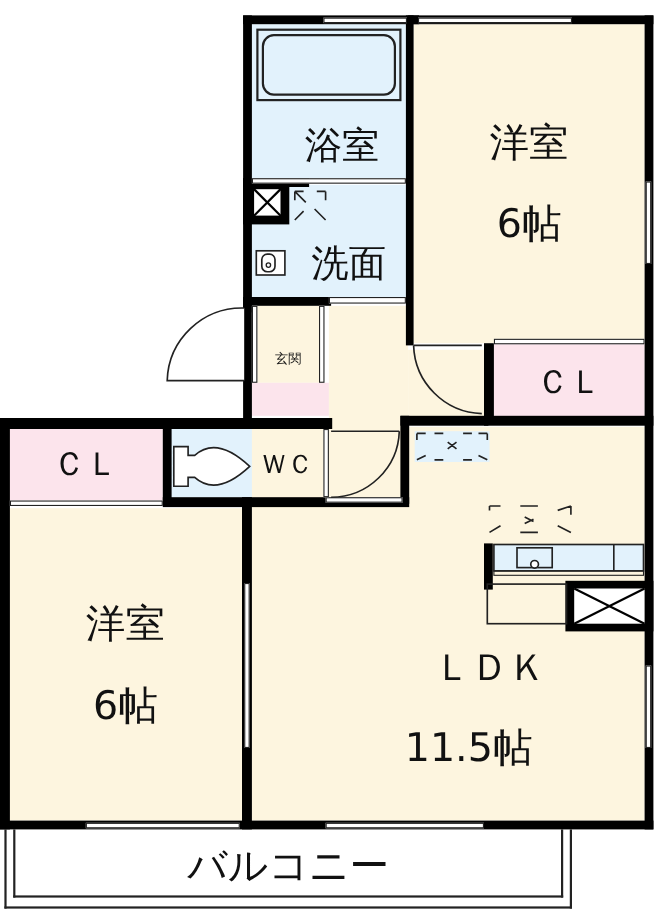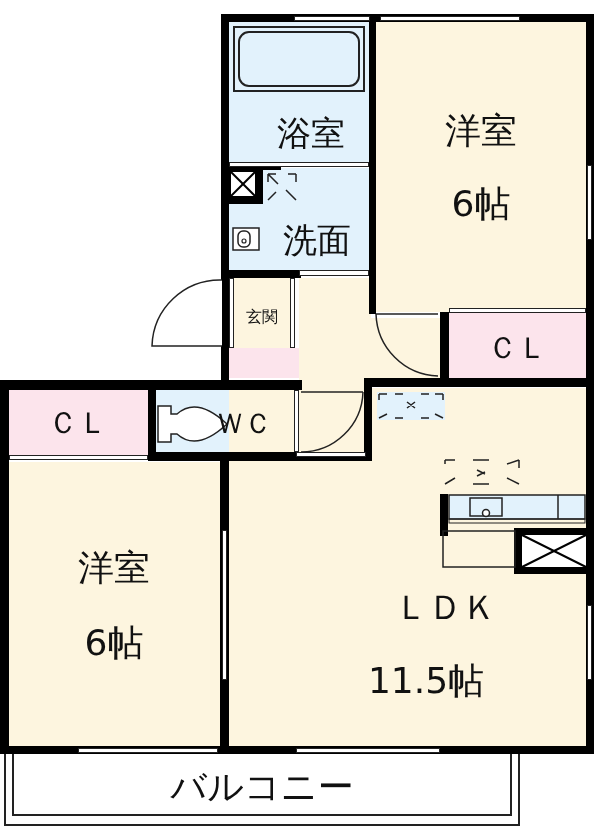--- a/index.html
+++ b/index.html
@@ -141,20 +141,20 @@
   <rect x="0" y="0" width="64" height="32" fill="#fff"></rect>
   <line x1="0" y1="0" x2="64" y2="32" stroke="#000" stroke-width="2"></line>
   <line x1="64" y1="0" x2="0" y2="32" stroke="#000" stroke-width="2"></line>
 </svg>
 
 <div class="label" style="left:229px;top:116px;width:164px;font-size:34px;">浴室</div>
 <div class="label" style="left:272px;top:223px;width:90px;font-size:34px;">洗面</div>
 <div class="label" style="left:376px;top:113px;width:210px;font-size:36px;">洋室</div>
 <div class="label" style="left:376px;top:186px;width:210px;font-size:36px;">6帖</div>
 <div class="label" style="left:449px;top:333px;width:137px;font-size:30px;">ＣＬ</div>
-<div class="label" style="left:232px;top:310px;width:60px;font-size:16px;font-family:Liberation Mono, monospace;">玄関</div>
-<div class="label" style="left:211px;top:410px;width:66px;font-size:28px;">ＷＣ</div>
+<div class="label" style="left:232px;top:320px;width:60px;font-size:12px;">玄関</div>
+<div class="label" style="left:228px;top:410px;width:66px;font-size:24px;">ＷＣ</div>
 <div class="label" style="left:8px;top:408px;width:140px;font-size:30px;">ＣＬ</div>
 <div class="label" style="left:8px;top:550px;width:212px;font-size:36px;">洋室</div>
 <div class="label" style="left:8px;top:625px;width:212px;font-size:36px;">6帖</div>
 <div class="label" style="left:229px;top:590px;width:357px;font-size:34px;margin-left:38px;">ＬＤＫ</div>
 <div class="label" style="left:229px;top:663px;width:394px;font-size:36px;">11.5帖</div>
 <div class="label" style="left:4px;top:772px;width:516px;font-size:36px;font-family:Liberation Mono, monospace;">バルコニー</div>
 
 </body></html>

